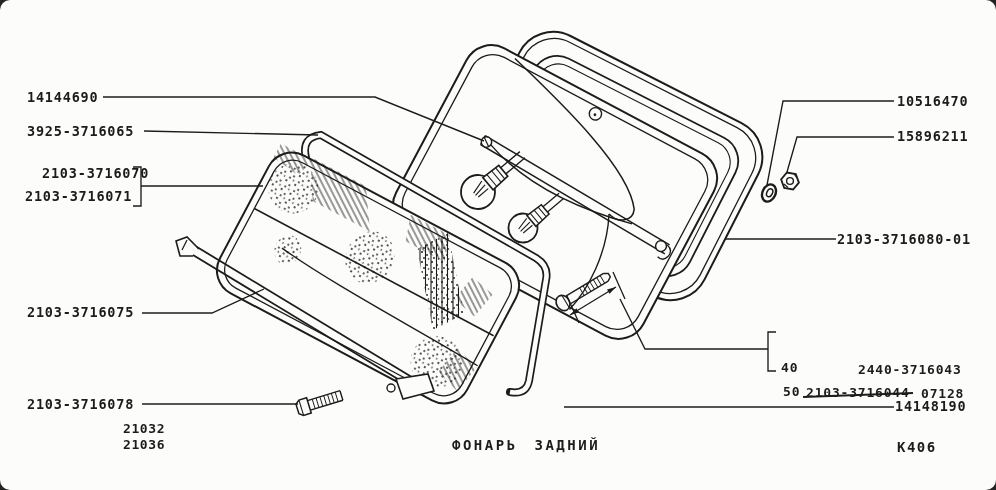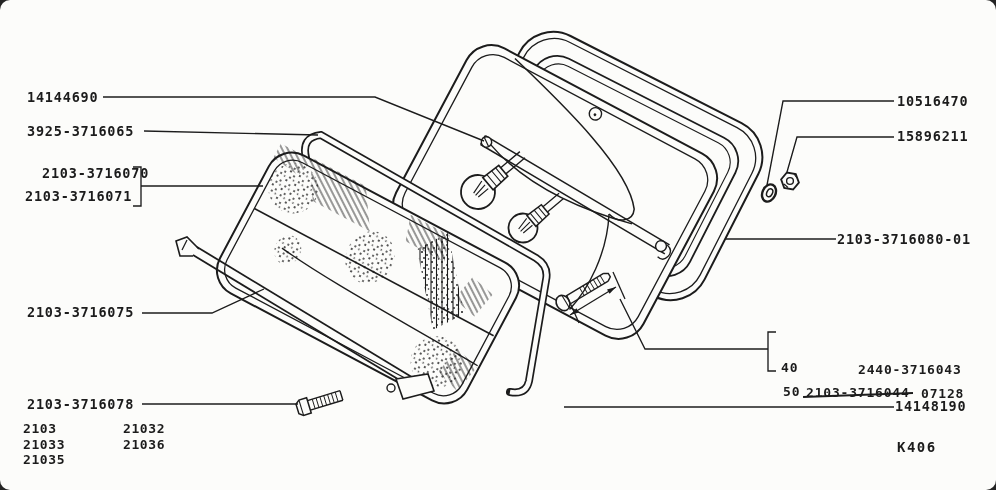--- a/index.html
+++ b/index.html
@@ -1,17 +1,17 @@
 <!DOCTYPE html>
 <html><head>
 <meta charset="utf-8">
 <style>
   html,body{margin:0;padding:0;background:#242424;}
   .page{position:relative;width:996px;height:490px;background:#fcfcfa;border-radius:10px;
-        overflow:hidden;font-family:"DejaVu Sans Mono", monospace;}
+        overflow:hidden;font-family:"DejaVu Sans Mono", monospace;text-align:right;}
   svg.art{position:absolute;left:0;top:0;}
   .lbl{position:absolute;font-weight:bold;font-size:13.5px;letter-spacing:0.8px;
        color:#1c1c1c;white-space:pre;line-height:14px;}
   .lbl.small{font-size:13px;margin-top:28px;}
   .title{position:absolute;font-weight:bold;font-size:14px;letter-spacing:2.5px;
          word-spacing:6px;color:#1c1c1c;}
   .models{position:absolute;font-weight:bold;font-size:13px;letter-spacing:0.6px;
           color:#1c1c1c;line-height:15.5px;}
   .strike{position:relative;display:inline-block;}
   .strike::after{content:"";position:absolute;left:-3px;right:-3px;top:56%;height:1.6px;
@@ -189,25 +189,21 @@
   <div class="lbl" style="left:897px;top:129px">15896211</div>
   <div class="lbl" style="left:837px;top:232px">2103-3716080-01</div>
   <div class="lbl" style="left:895px;top:399px">14148190</div>
 
   <div class="lbl small" style="left:781px;top:333px">40</div>
   <div class="lbl small" style="left:858px;top:335px">2440-3716043</div>
   <div class="lbl small" style="left:783px;top:357px">50</div>
   <div class="lbl small" style="left:806px;top:358px"><span class="strike">2103-3716044</span></div>
   <div class="lbl small" style="left:921px;top:359px">07128</div>
 
-  <div class="models" style="left:23px;top:421px">
-    <div>2103</div>
-    <div>21033</div>
-    <div>21035</div>
-  </div>
   <div class="models" style="left:123px;top:421px">
     <div>21032</div>
     <div>21036</div>
   </div>
 
+  <div class="title" style="left:452px;top:437px">ФОНАРЬ ЗАДНИЙ</div>
   <div class="title" style="left:897px;top:439px;letter-spacing:1.5px">К406</div>
 
 </div>
 
 </body></html>

